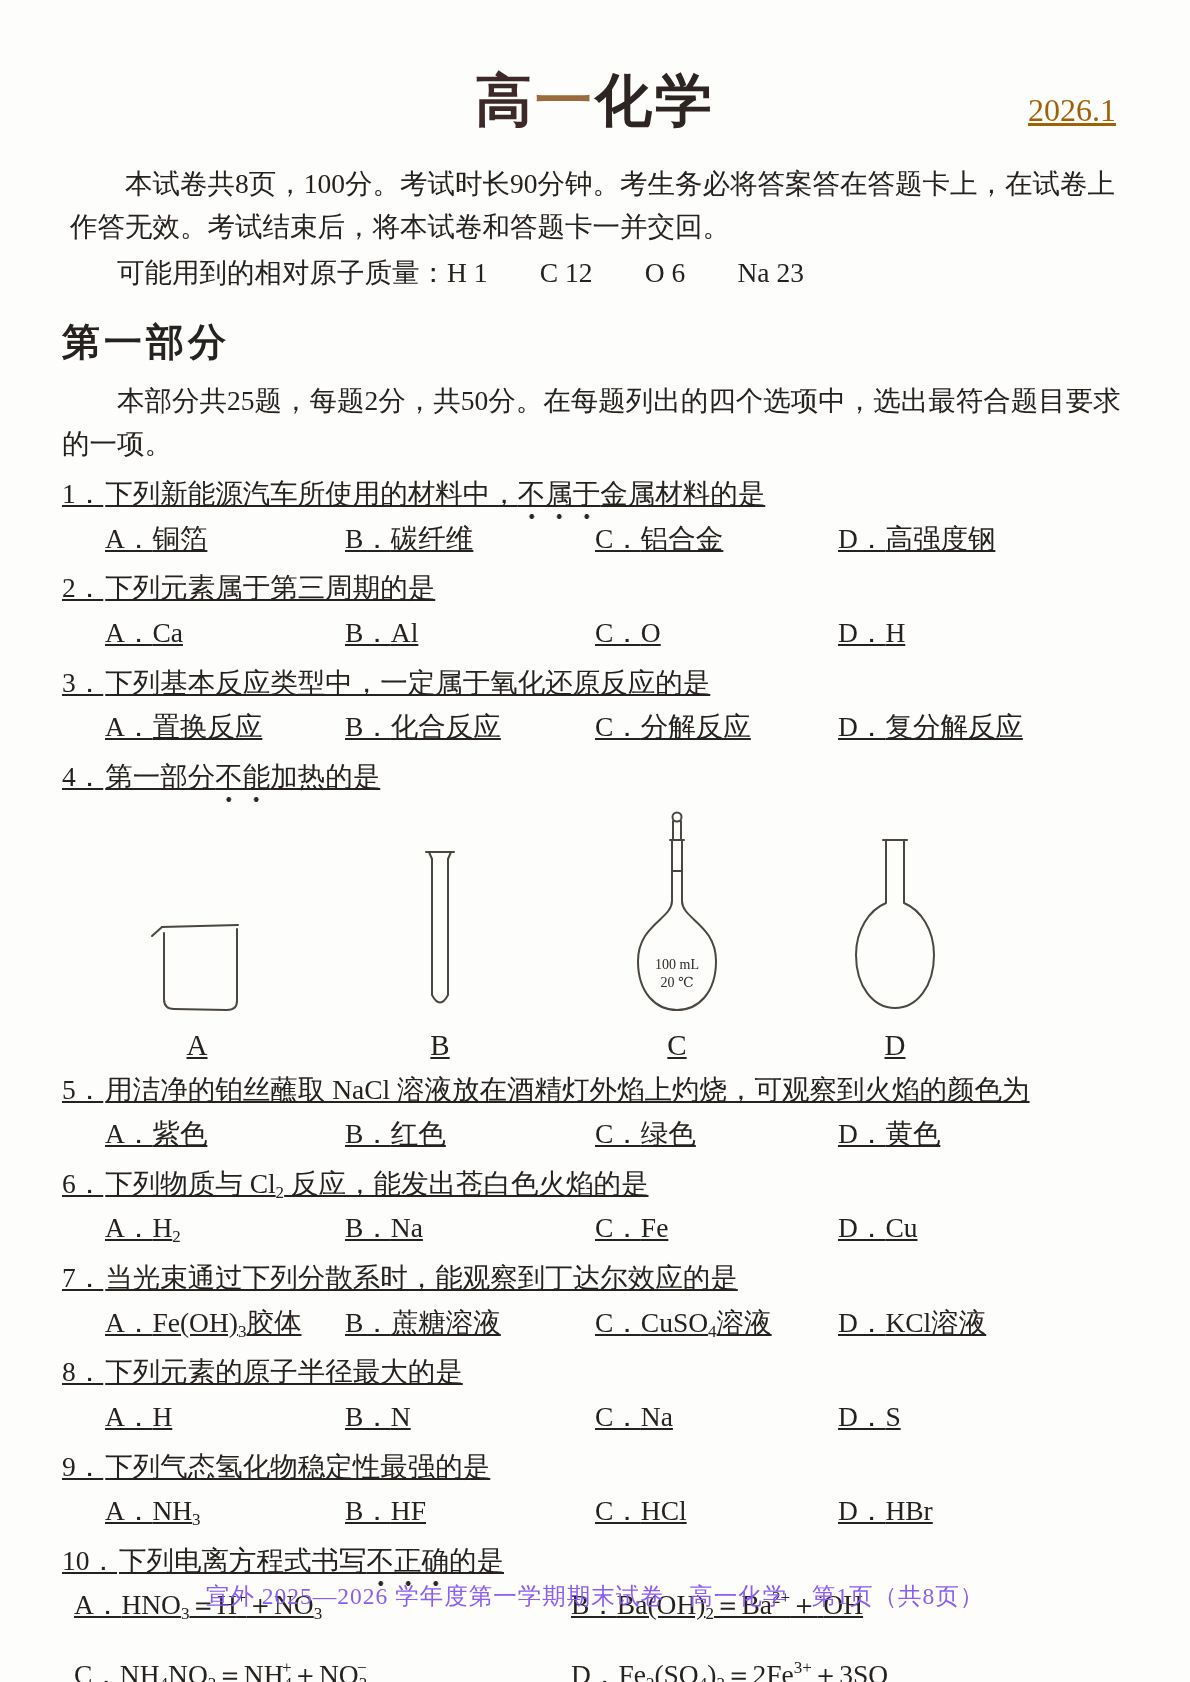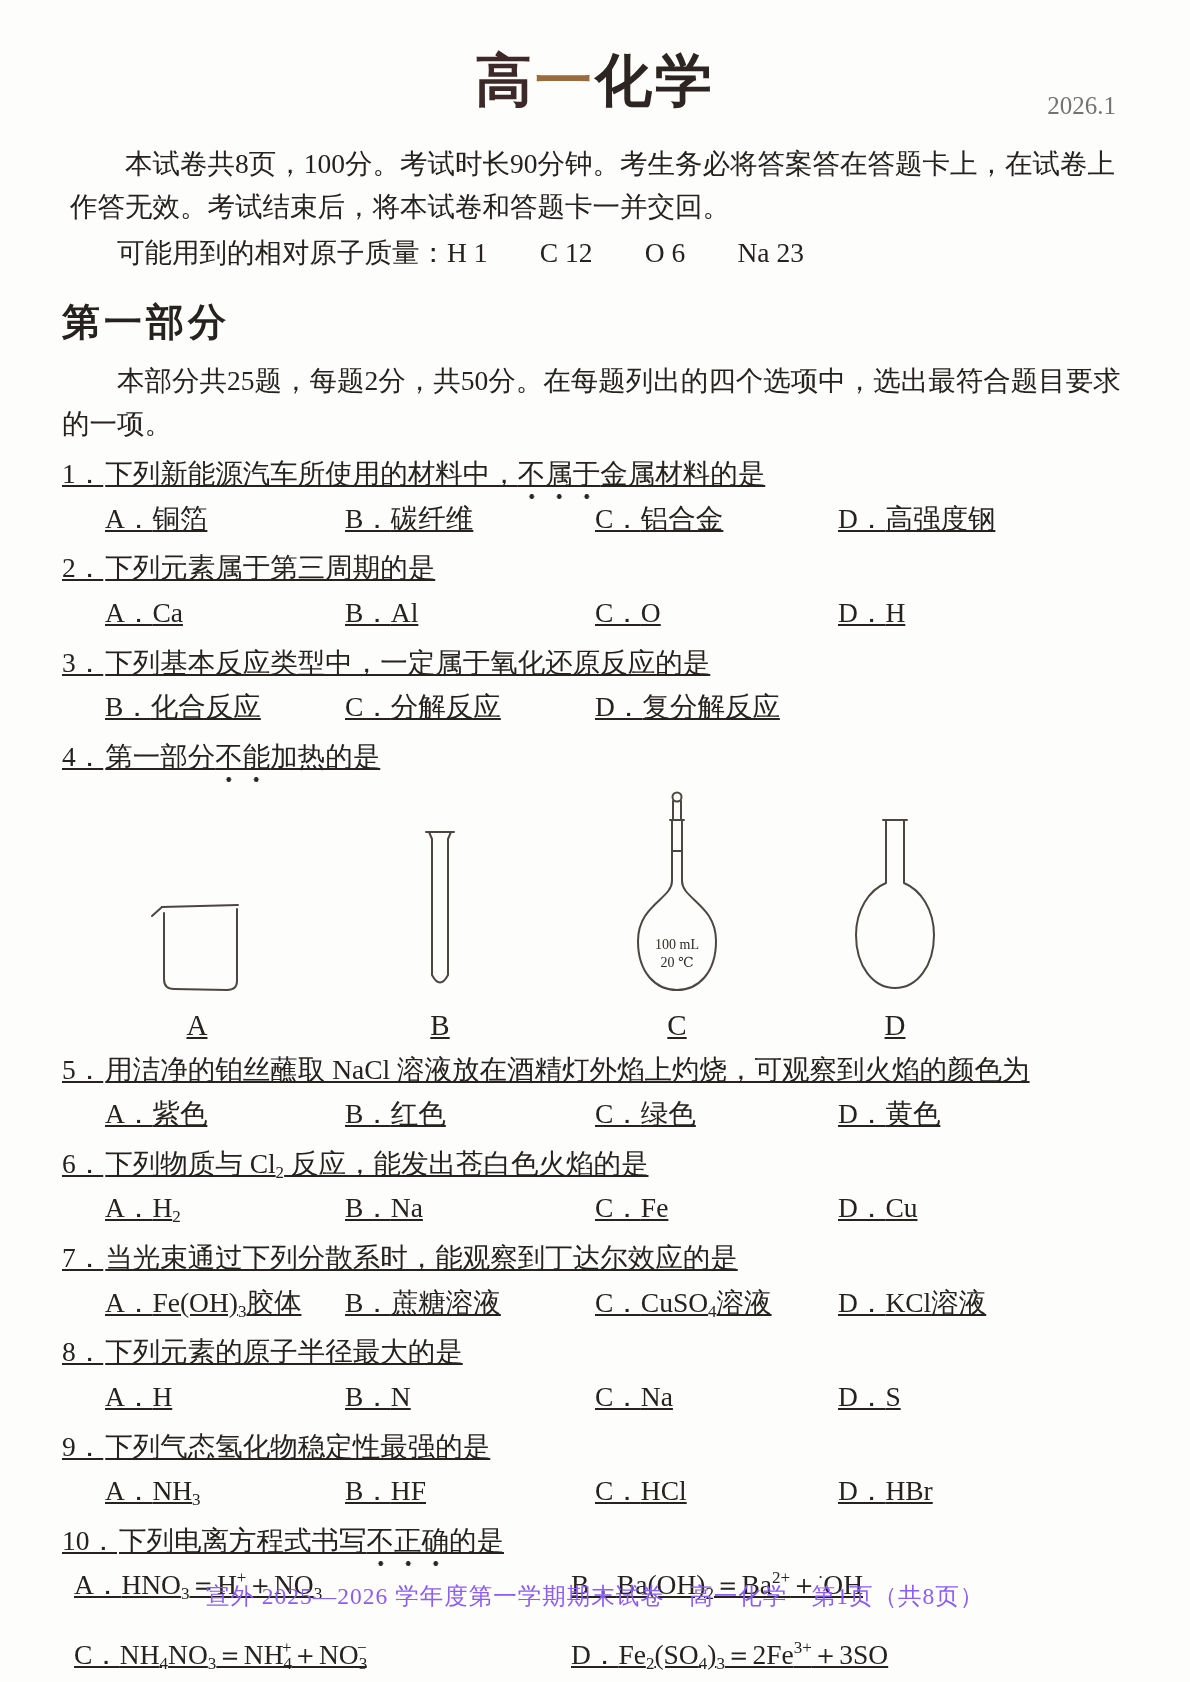--- a/index.html
+++ b/index.html
@@ -1,38 +1,39 @@
 <!DOCTYPE html>
 <html><head>
 <meta charset="utf-8">
 <style>
   html,body{margin:0;padding:0;background:#ffffff;}
   .page{
     position:relative;
     width:1190px;height:1682px;
     box-sizing:border-box;
-    padding:38px 62px 0;
+    padding:58px 62px 0;
     background:#fdfdfb;
     color:#262220;
     font-family:"Liberation Serif","DejaVu Serif",serif;
     overflow:hidden;
   }
   .title{
     margin:12px 0 0;
     text-align:center;
     font-size:57px;
     font-weight:700;
     letter-spacing:3px;
     line-height:1.1;
   }
   .exam-date{
     position:absolute;
     top:92px;right:74px;
-    font-size:25px;
-    color:#737373;
+    font-size:32px;
+    color:#a16207;
+    text-decoration:underline;
   }
   .intro{
     margin:30px 8px 0;
     font-size:27.5px;
     line-height:1.56;
     text-indent:2em;
   }
   .masses{
     margin:4px 0 0;
     font-size:27.5px;
@@ -157,20 +158,21 @@
         <div class="opts">
           <span class="opt"><span class="optlabel">A．</span><span class="opttext"><span>Ca</span></span></span>
           <span class="opt"><span class="optlabel">B．</span><span class="opttext"><span>Al</span></span></span>
           <span class="opt"><span class="optlabel">C．</span><span class="opttext"><span>O</span></span></span>
           <span class="opt"><span class="optlabel">D．</span><span class="opttext"><span>H</span></span></span>
         </div>
       </div>
       <div class="question">
         <p class="stem"><span class="qnum">3．</span><span class="stemtext"><span>下列基本反应类型中，一定属于氧化还原反应的是</span></span></p>
         <div class="opts">
+          <span class="opt"><span class="optlabel">A．</span><span class="opttext"><span>置换反应</span></span></span>
           <span class="opt"><span class="optlabel">B．</span><span class="opttext"><span>化合反应</span></span></span>
           <span class="opt"><span class="optlabel">C．</span><span class="opttext"><span>分解反应</span></span></span>
           <span class="opt"><span class="optlabel">D．</span><span class="opttext"><span>复分解反应</span></span></span>
         </div>
       </div>
       <div class="question">
         <p class="stem"><span class="qnum">4．</span><span class="stemtext"><span>第一部分</span><span class="em-dots">不能</span><span>加热的是</span></span></p>
         <div class="figrow">
           <div class="figcol">
             <svg viewBox="0 0 96 100" width="96" height="100">

